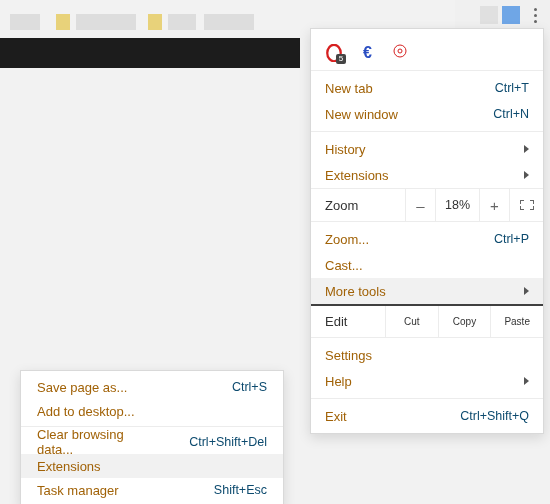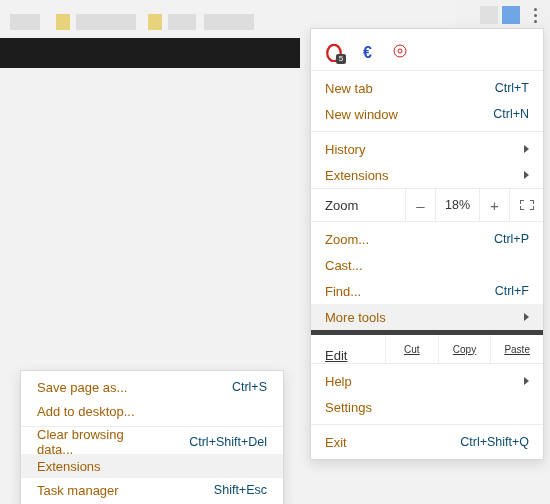--- a/index.html
+++ b/index.html
@@ -112,25 +112,24 @@
     position: absolute; width: 4px; height: 4px;
     border: 1.2px solid #666;
   }
   .fullscreen-icon i.tl { top:0;left:0; border-right:none; border-bottom:none;}
   .fullscreen-icon i.tr { top:0;right:0; border-left:none; border-bottom:none;}
   .fullscreen-icon i.bl { bottom:0;left:0; border-right:none; border-top:none;}
   .fullscreen-icon i.br { bottom:0;right:0; border-left:none; border-top:none;}
 
   .edit-row {
     display: flex;
-    align-items: flex-end;
+    align-items: center;
     height: 34px;
-    border-top: 5px solid #404040;
+    border-top: 2px solid #404040;
     border-bottom: 1px solid #ececec;
-    text-decoration: underline;
   }
   .edit-row .elabel { padding-left: 14px; width: 74px; }
   .edit-row .ebtn {
     border-left: 1px solid #ececec;
     height: 100%; flex: 1;
     display: flex; align-items: center; justify-content: center;
     cursor: pointer;
     font-size: 10px;
   }
 
@@ -229,42 +228,38 @@
   </div>
 
   <div style="height:4px"></div>
   <div class="item">
     <span class="label ellipsis">Zoom</span>
     <span class="shortcut">Ctrl+P</span>
   </div>
   <div class="item">
     <span class="label ellipsis">Cast</span>
   </div>
-  <div class="item">
-    <span class="label ellipsis">Find</span>
-    <span class="shortcut">Ctrl+F</span>
-  </div>
   <div class="item has-sub highlight">
     <span class="label">More tools</span>
   </div>
 
   <div class="edit-row">
     <div class="elabel">Edit</div>
     <div class="ebtn">Cut</div>
     <div class="ebtn">Copy</div>
     <div class="ebtn">Paste</div>
   </div>
 
   <div style="height:4px"></div>
+  <div class="item">
+    <span class="label">Settings</span>
+  </div>
   <div class="item has-sub">
     <span class="label">Help</span>
   </div>
-  <div class="item">
-    <span class="label">Settings</span>
-  </div>
   <div class="sep"></div>
   <div class="item">
     <span class="label">Exit</span>
     <span class="shortcut">Ctrl+Shift+Q</span>
   </div>
 </div>
 
 <div class="submenu">
   <div class="item">
     <span class="label ellipsis">Save page as</span>

